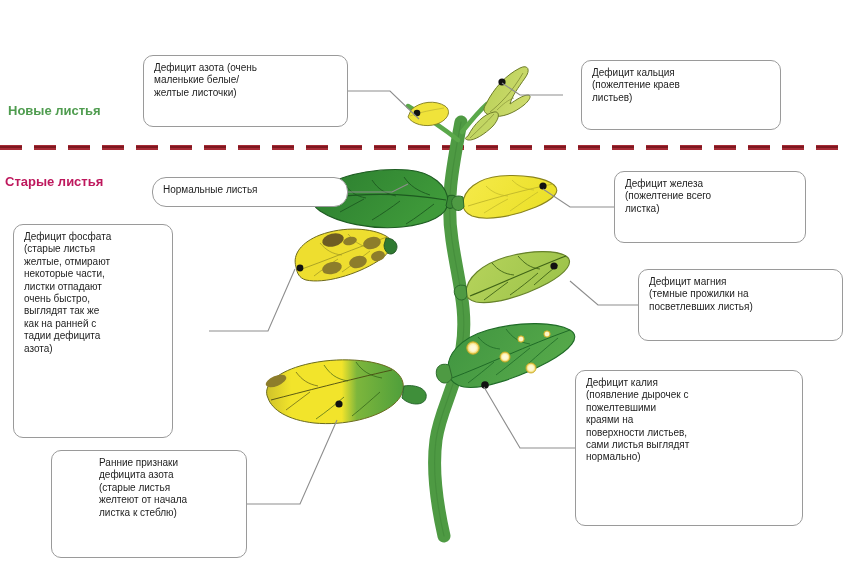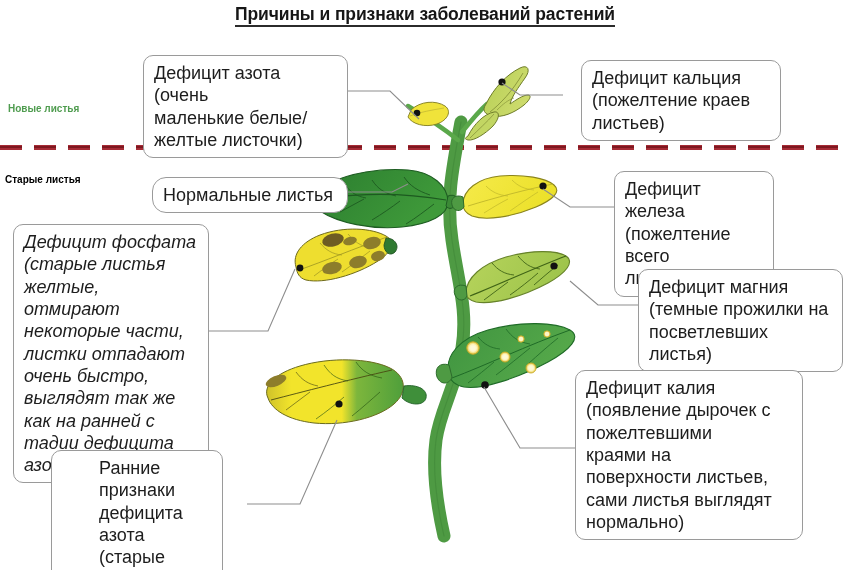--- a/index.html
+++ b/index.html
@@ -31,33 +31,33 @@
     letter-spacing: -0.1px;
   }
   .title span {
     border-bottom: 2px solid #2b2b2b;
     padding-bottom: 1px;
   }
 
   
   .section-label {
     position: absolute;
-    font-size: 10px;
+    font-size: 13px;
     font-weight: bold;
     white-space: nowrap;
   }
   .section-new {
     left: 8px;
     top: 103px;
     color: #4f9c4f;
   }
   .section-old {
     left: 5px;
     top: 174px;
-    color: #000000;
+    color: #be185d;
   }
 
   
   .divider {
     position: absolute;
     left: 0;
     top: 145px;
     width: 850px;
     height: 5px;
     background-image: repeating-linear-gradient(
@@ -79,21 +79,21 @@
   }
 
   
   .callout {
     position: absolute;
     box-sizing: border-box;
     border: 1.3px solid #9a9a9a;
     border-radius: 10px;
     background: #ffffff;
     color: #1d1d1d;
-    font-size: 18px;
+    font-size: 10px;
     line-height: 1.24;
     padding: 6px 9px 6px 10px;
     white-space: pre-line;
     z-index: 6;
   }
 
   
   svg.art {
     position: absolute;
     left: 0;
@@ -109,21 +109,20 @@
     width: 850px;
     height: 570px;
     z-index: 4;
   }
 </style>
 </head>
 <body>
 
 <div id="root">
 
-  <div class="title"><span>Причины и признаки заболеваний растений</span></div>
 
   <div class="section-label section-new">Новые листья</div>
   <div class="section-label section-old">Старые листья</div>
 
   <div class="divider"></div>
 
   <svg class="art" viewBox="0 0 850 570">
     <defs>
       <linearGradient id="gradEarlyN" x1="0" y1="0" x2="1" y2="0">
         <stop offset="0%" stop-color="#cfc22a"></stop>
@@ -327,43 +326,43 @@
   </svg>
 
   <div id="callout-layer">
       <div class="callout" style="left: 143px; top: 55px; width: 205px; min-height: 72px;">Дефицит азота (очень
 маленькие белые/
 желтые листочки)</div>
       <div class="callout" style="left: 581px; top: 60px; width: 200px; min-height: 70px;">Дефицит кальция
 (пожелтение краев
 листьев)</div>
       <div class="callout" style="left: 152px; top: 177px; width: 196px; min-height: 30px; border-radius: 14px;">Нормальные листья</div>
-      <div class="callout" style="left: 614px; top: 171px; width: 160px; min-height: 72px;">Дефицит железа
+      <div class="callout" style="left: 614px; top: 171px; width: 192px; min-height: 72px;">Дефицит железа
 (пожелтение всего
 листка)</div>
-      <div class="callout" style="left: 13px; top: 224px; width: 196px; min-height: 214px; font-style: italic;">Дефицит фосфата
+      <div class="callout" style="left: 13px; top: 224px; width: 160px; min-height: 214px;">Дефицит фосфата
 (старые листья
 желтые, отмирают
 некоторые части,
 листки отпадают
 очень быстро,
 выглядят так же
 как на ранней с
 тадии дефицита
 азота)</div>
       <div class="callout" style="left: 638px; top: 269px; width: 205px; min-height: 72px;">Дефицит магния
 (темные прожилки на
 посветлевших листья)</div>
       <div class="callout" style="left: 575px; top: 370px; width: 228px; min-height: 156px;">Дефицит калия
 (появление дырочек с
 пожелтевшими
 краями на
 поверхности листьев,
 сами листья выглядят
 нормально)</div>
-      <div class="callout" style="left: 51px; top: 450px; width: 172px; min-height: 108px; padding-left: 47px;">Ранние признаки
+      <div class="callout" style="left: 51px; top: 450px; width: 196px; min-height: 108px; padding-left: 47px;">Ранние признаки
 дефицита азота
 (старые листья
 желтеют от начала
 листка к стеблю)</div>
     </div>
 
 </div>
 
 </body></html>

